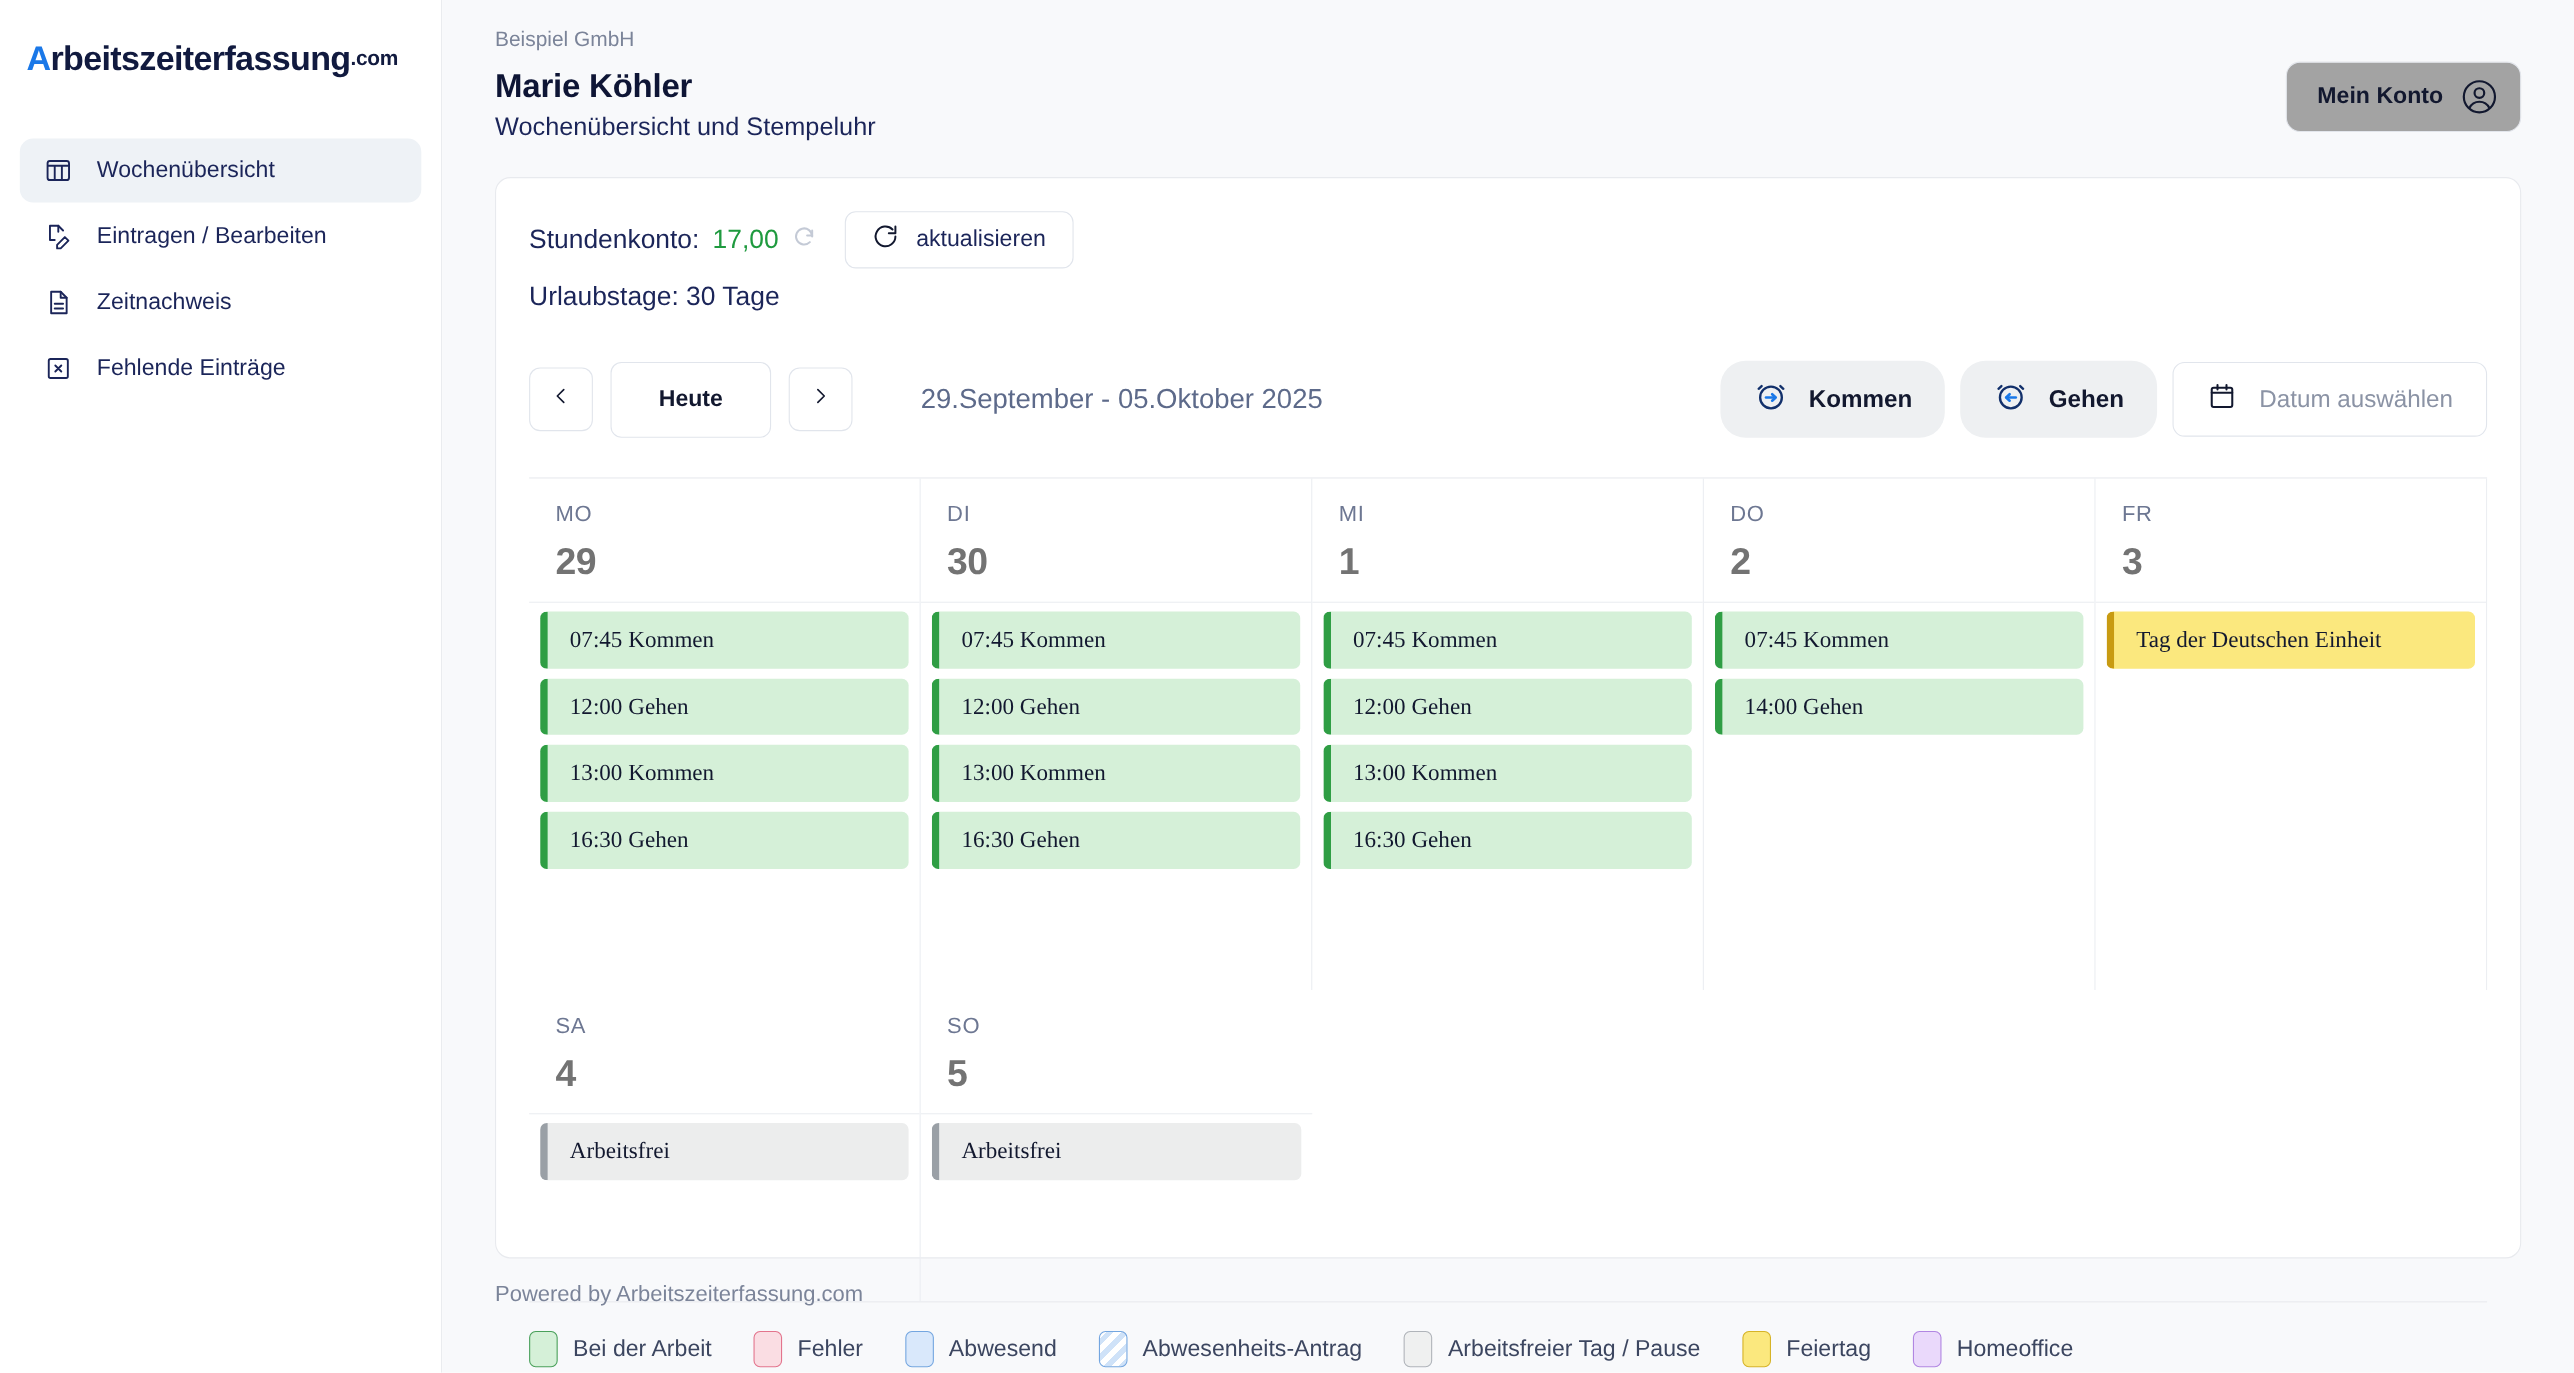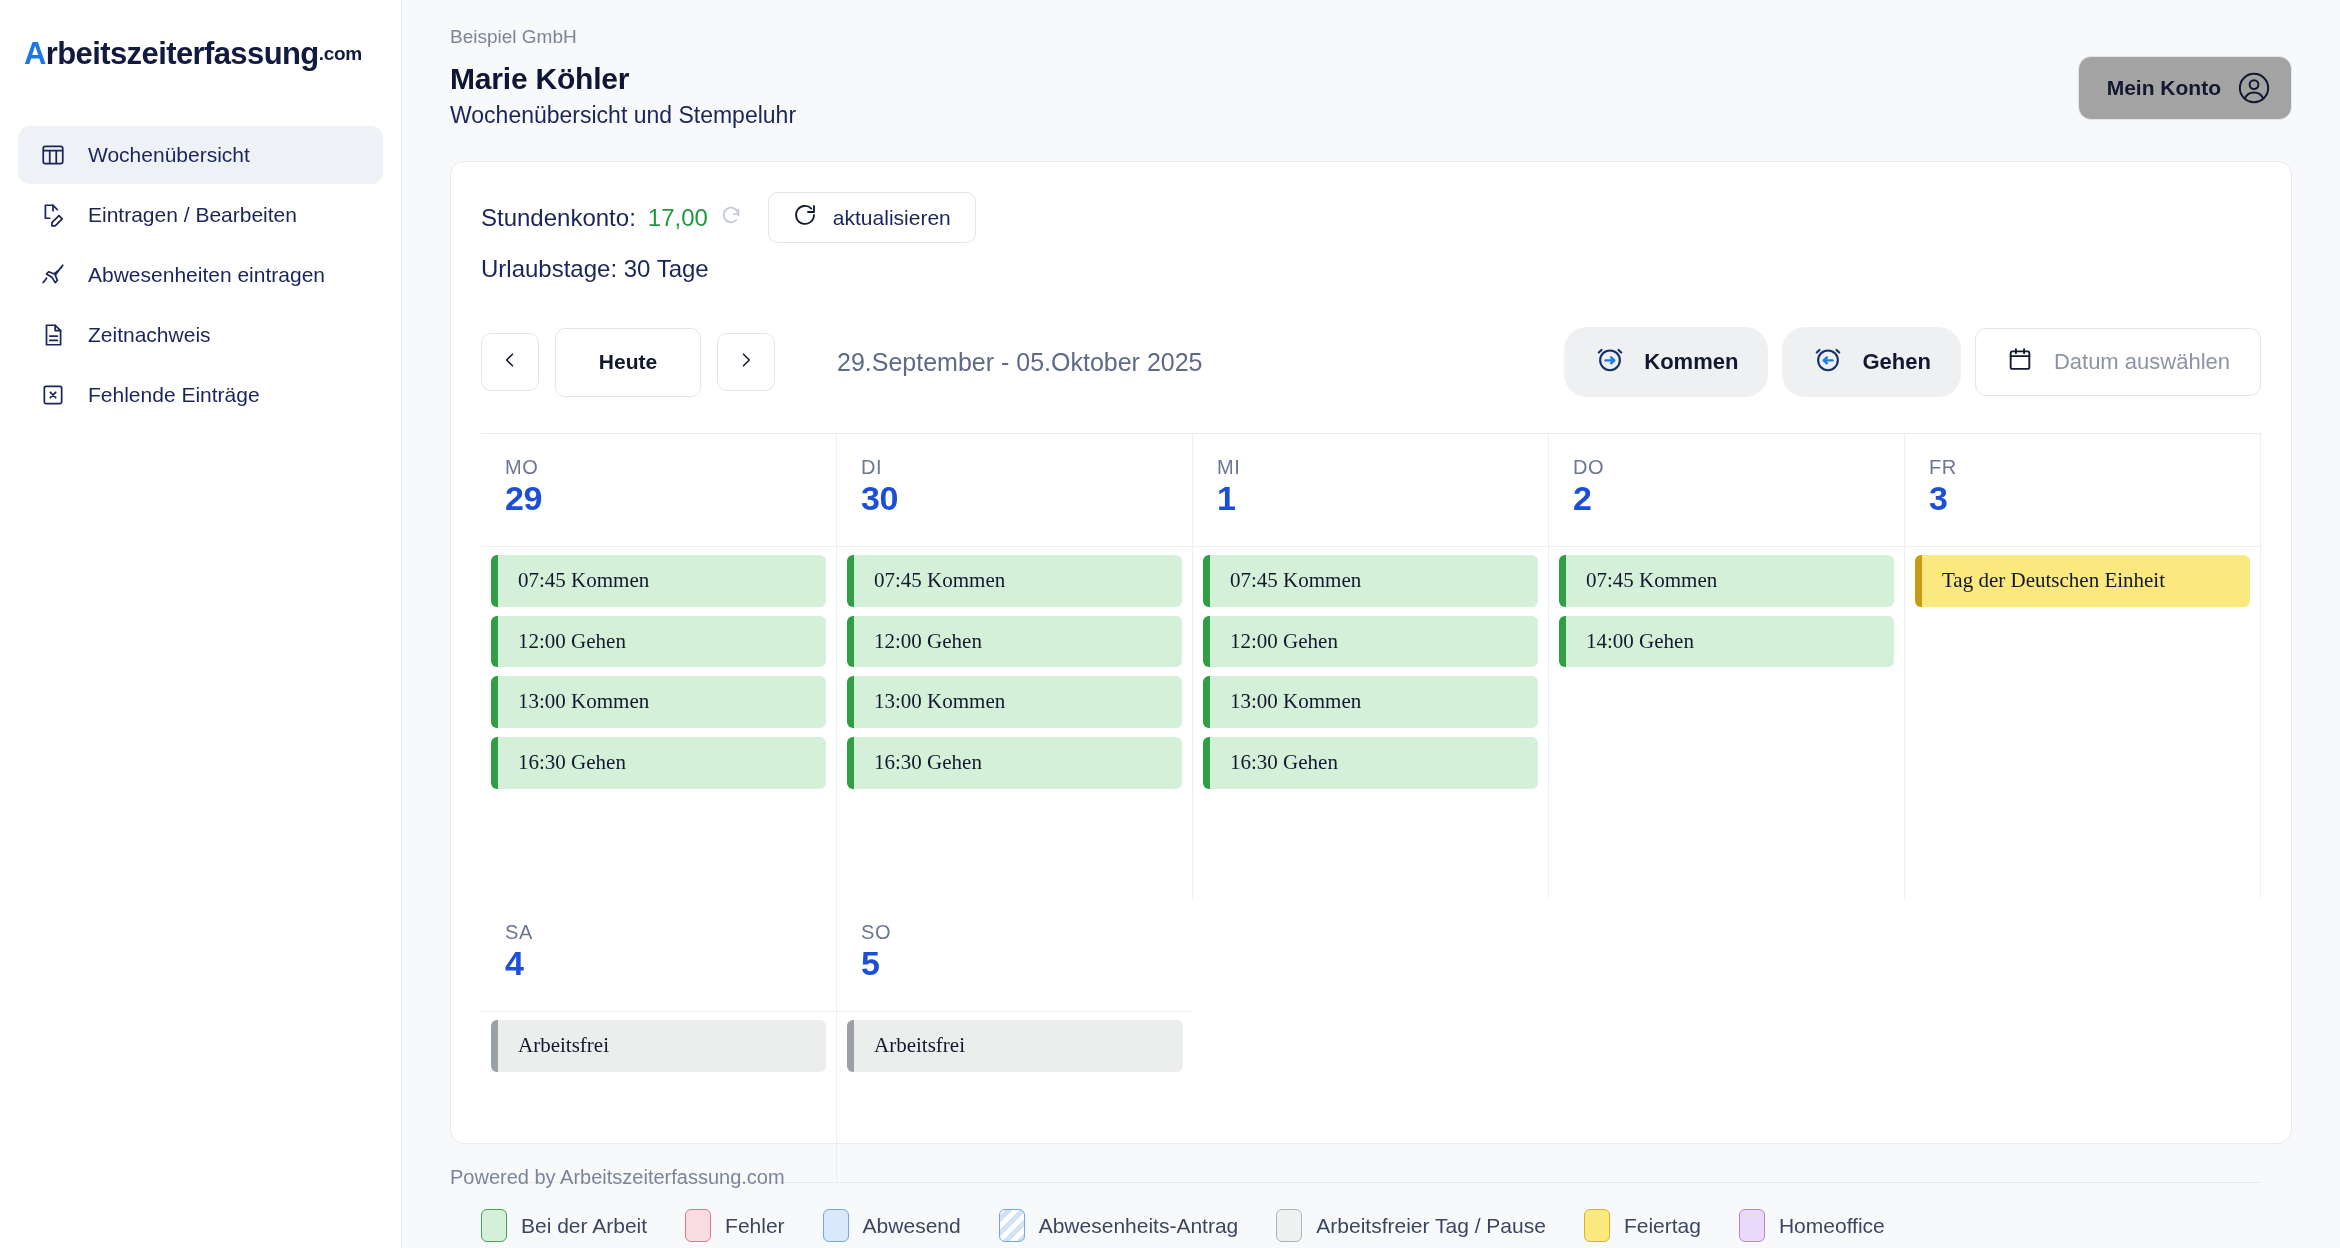--- a/index.html
+++ b/index.html
@@ -121,21 +121,21 @@
     margin-top: 36px;
     display: grid; grid-template-columns: repeat(5, 1fr);
     border-top: 1.5px solid #e8eaee;
     border-bottom: 1.5px solid #e8eaee;
     height: 750px;
   }
   .daycol { border-right: 1.5px solid #eceef2; display: flex; flex-direction: column; }
   .daycol:last-child { border-right: none; }
   .dayhead { padding: 22px 24px 0 24px; height: 113px; border-bottom: 1.5px solid #eceef2; }
   .dayname { font-size: 20px; color: #6d7792; letter-spacing: 0.6px; }
-  .daynum { font-size: 34px; font-weight: 700; color: #1d4ed8; margin-top: 0; letter-spacing: -0.5px; }
+  .daynum { font-size: 34px; font-weight: 700; color: #737373; margin-top: 12px; letter-spacing: -0.5px; }
   .dayevents { padding: 8px 10px 0 10px; display: flex; flex-direction: column; gap: 9px; flex: 1 1 auto; font-family: Liberation Serif, serif; }
   .ev {
     border-radius: 6px;
     padding: 12px 0 12px 20px;
     font-size: 21px;
     color: #12182f;
     line-height: 1.32;
     cursor: pointer;
   }
   .ev.work { background: #d5f0d8; border-left: 7px solid #2f9e44; }
@@ -189,29 +189,20 @@
         <span class="nav-ico">
           <svg width="26" height="26" viewBox="0 0 24 24" fill="none" stroke="#1b2559" stroke-width="1.6" stroke-linecap="round" stroke-linejoin="round">
             <path d="M5 3h7l0 5 0 0M5 3v12M5 15h4"></path>
             <path d="M12 3l4 4"></path>
             <path d="M17.5 12.5l3 3L14 22h-3v-3z"></path>
           </svg>
         </span>
         <span>Eintragen / Bearbeiten</span>
       </div>
 
-      <div class="nav-item">
-        <span class="nav-ico">
-          <svg width="26" height="26" viewBox="0 0 24 24" fill="none" stroke="#1b2559" stroke-width="1.6" stroke-linecap="round" stroke-linejoin="round">
-            <path d="M21 3c-1 2.5-4 5-7.5 7.5L16 17l-2 2-3-5-5-3 2-2 6.5 2.5C17 8 19.5 5 21 3z"></path>
-            <path d="M6 15l-3 4"></path>
-          </svg>
-        </span>
-        <span>Abwesenheiten eintragen</span>
-      </div>
 
       <div class="nav-item">
         <span class="nav-ico">
           <svg width="26" height="26" viewBox="0 0 24 24" fill="none" stroke="#1b2559" stroke-width="1.6" stroke-linecap="round" stroke-linejoin="round">
             <path d="M6 3h8l5 5v13H6z"></path>
             <path d="M14 3v5h5"></path>
             <path d="M9 13h7M9 17h7"></path>
           </svg>
         </span>
         <span>Zeitnachweis</span>

